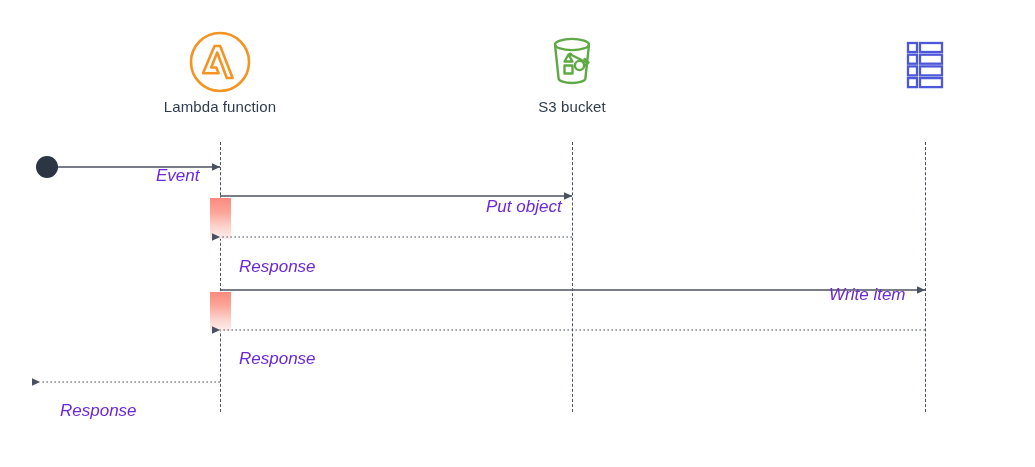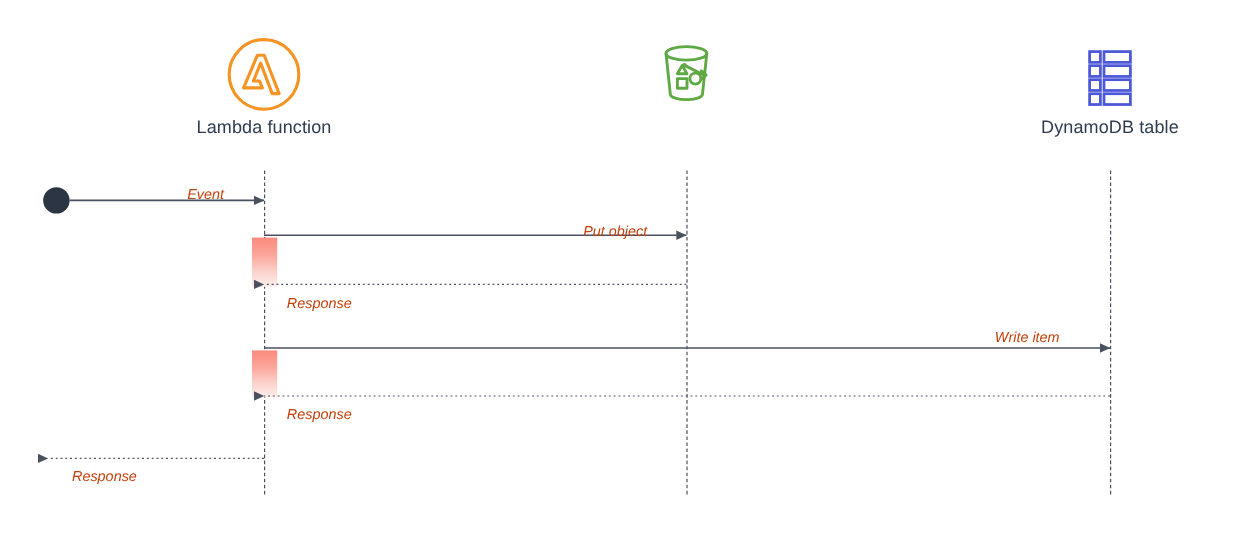--- a/index.html
+++ b/index.html
@@ -53,24 +53,25 @@
     position: absolute;
     width: 22px;
     height: 22px;
     border-radius: 50%;
     background: #2b3544;
   }
 
   .msg-label {
     position: absolute;
     font-style: italic;
-    font-size: 12px;
-    color: #c2410c;
+    font-size: 17px;
+    color: #6d28d9;
     white-space: nowrap;
     line-height: 14px;
+    margin-top: 14px;
   }
 
   .activation {
     position: absolute;
     width: 21px;
     background: linear-gradient(to bottom, #fb8a7e 0%, #fca599 35%, #fcd3cd 70%, #fdeeec 100%);
   }
 
   svg.arrows {
     position: absolute;
@@ -103,38 +104,38 @@
           <path d="M16 15.5 L19.6 49.5 C19.6 52 26 54 33 54 C40 54 46.4 52 46.4 49.5 L50 15.5"></path>
           <path d="M25.5 32.5 L29.5 25.5 L33.5 32.5 Z"></path>
           <rect x="25.5" y="36.5" width="8" height="8"></rect>
           <circle cx="40.5" cy="36.5" r="4.6"></circle>
           <path d="M31.5 25.5 L47.5 33.5"></path>
           <circle cx="31.3" cy="25.3" r="1.9" fill="#5fa944" stroke="none"></circle>
           <path d="M45.5 30 L49.5 33.5 L45.5 37" stroke-linecap="round"></path>
         </g>
       </svg>
     </div>
+    <div class="p-label">S3 bucket</div>
   </div>
 
   <div class="participant" id="ddb-participant">
     <div class="icon-box">
       <svg width="66" height="66" viewBox="0 0 66 66" aria-hidden="true">
         <g fill="none" stroke="#4d58d8" stroke-width="2.3">
           <rect x="16" y="14" width="9" height="9"></rect>
           <rect x="28" y="14" width="22" height="9"></rect>
           <rect x="16" y="25.7" width="9" height="9"></rect>
           <rect x="28" y="25.7" width="22" height="9"></rect>
           <rect x="16" y="37.4" width="9" height="9"></rect>
           <rect x="28" y="37.4" width="22" height="9"></rect>
           <rect x="16" y="49.1" width="9" height="9"></rect>
           <rect x="28" y="49.1" width="22" height="9"></rect>
         </g>
       </svg>
     </div>
-    <div class="p-label">DynamoDB table</div>
   </div>
 
   <div class="lifeline" id="lifeline-lambda" style="left: 220px; top: 142px; height: 270px;"></div>
   <div class="lifeline" id="lifeline-s3" style="left: 572px; top: 142px; height: 270px;"></div>
   <div class="lifeline" id="lifeline-dynamodb" style="left: 925px; top: 142px; height: 270px;"></div>
 
   <div class="start-dot" id="start-dot" style="left: 36px; top: 156px; width: 22px; height: 22px; background: rgb(43, 53, 68);"></div>
 
   <div class="activation" id="activation-0" style="left: 210px; top: 198px; width: 21px; height: 41px;"></div>
   <div class="activation" id="activation-1" style="left: 210px; top: 292px; width: 21px; height: 39px;"></div>

